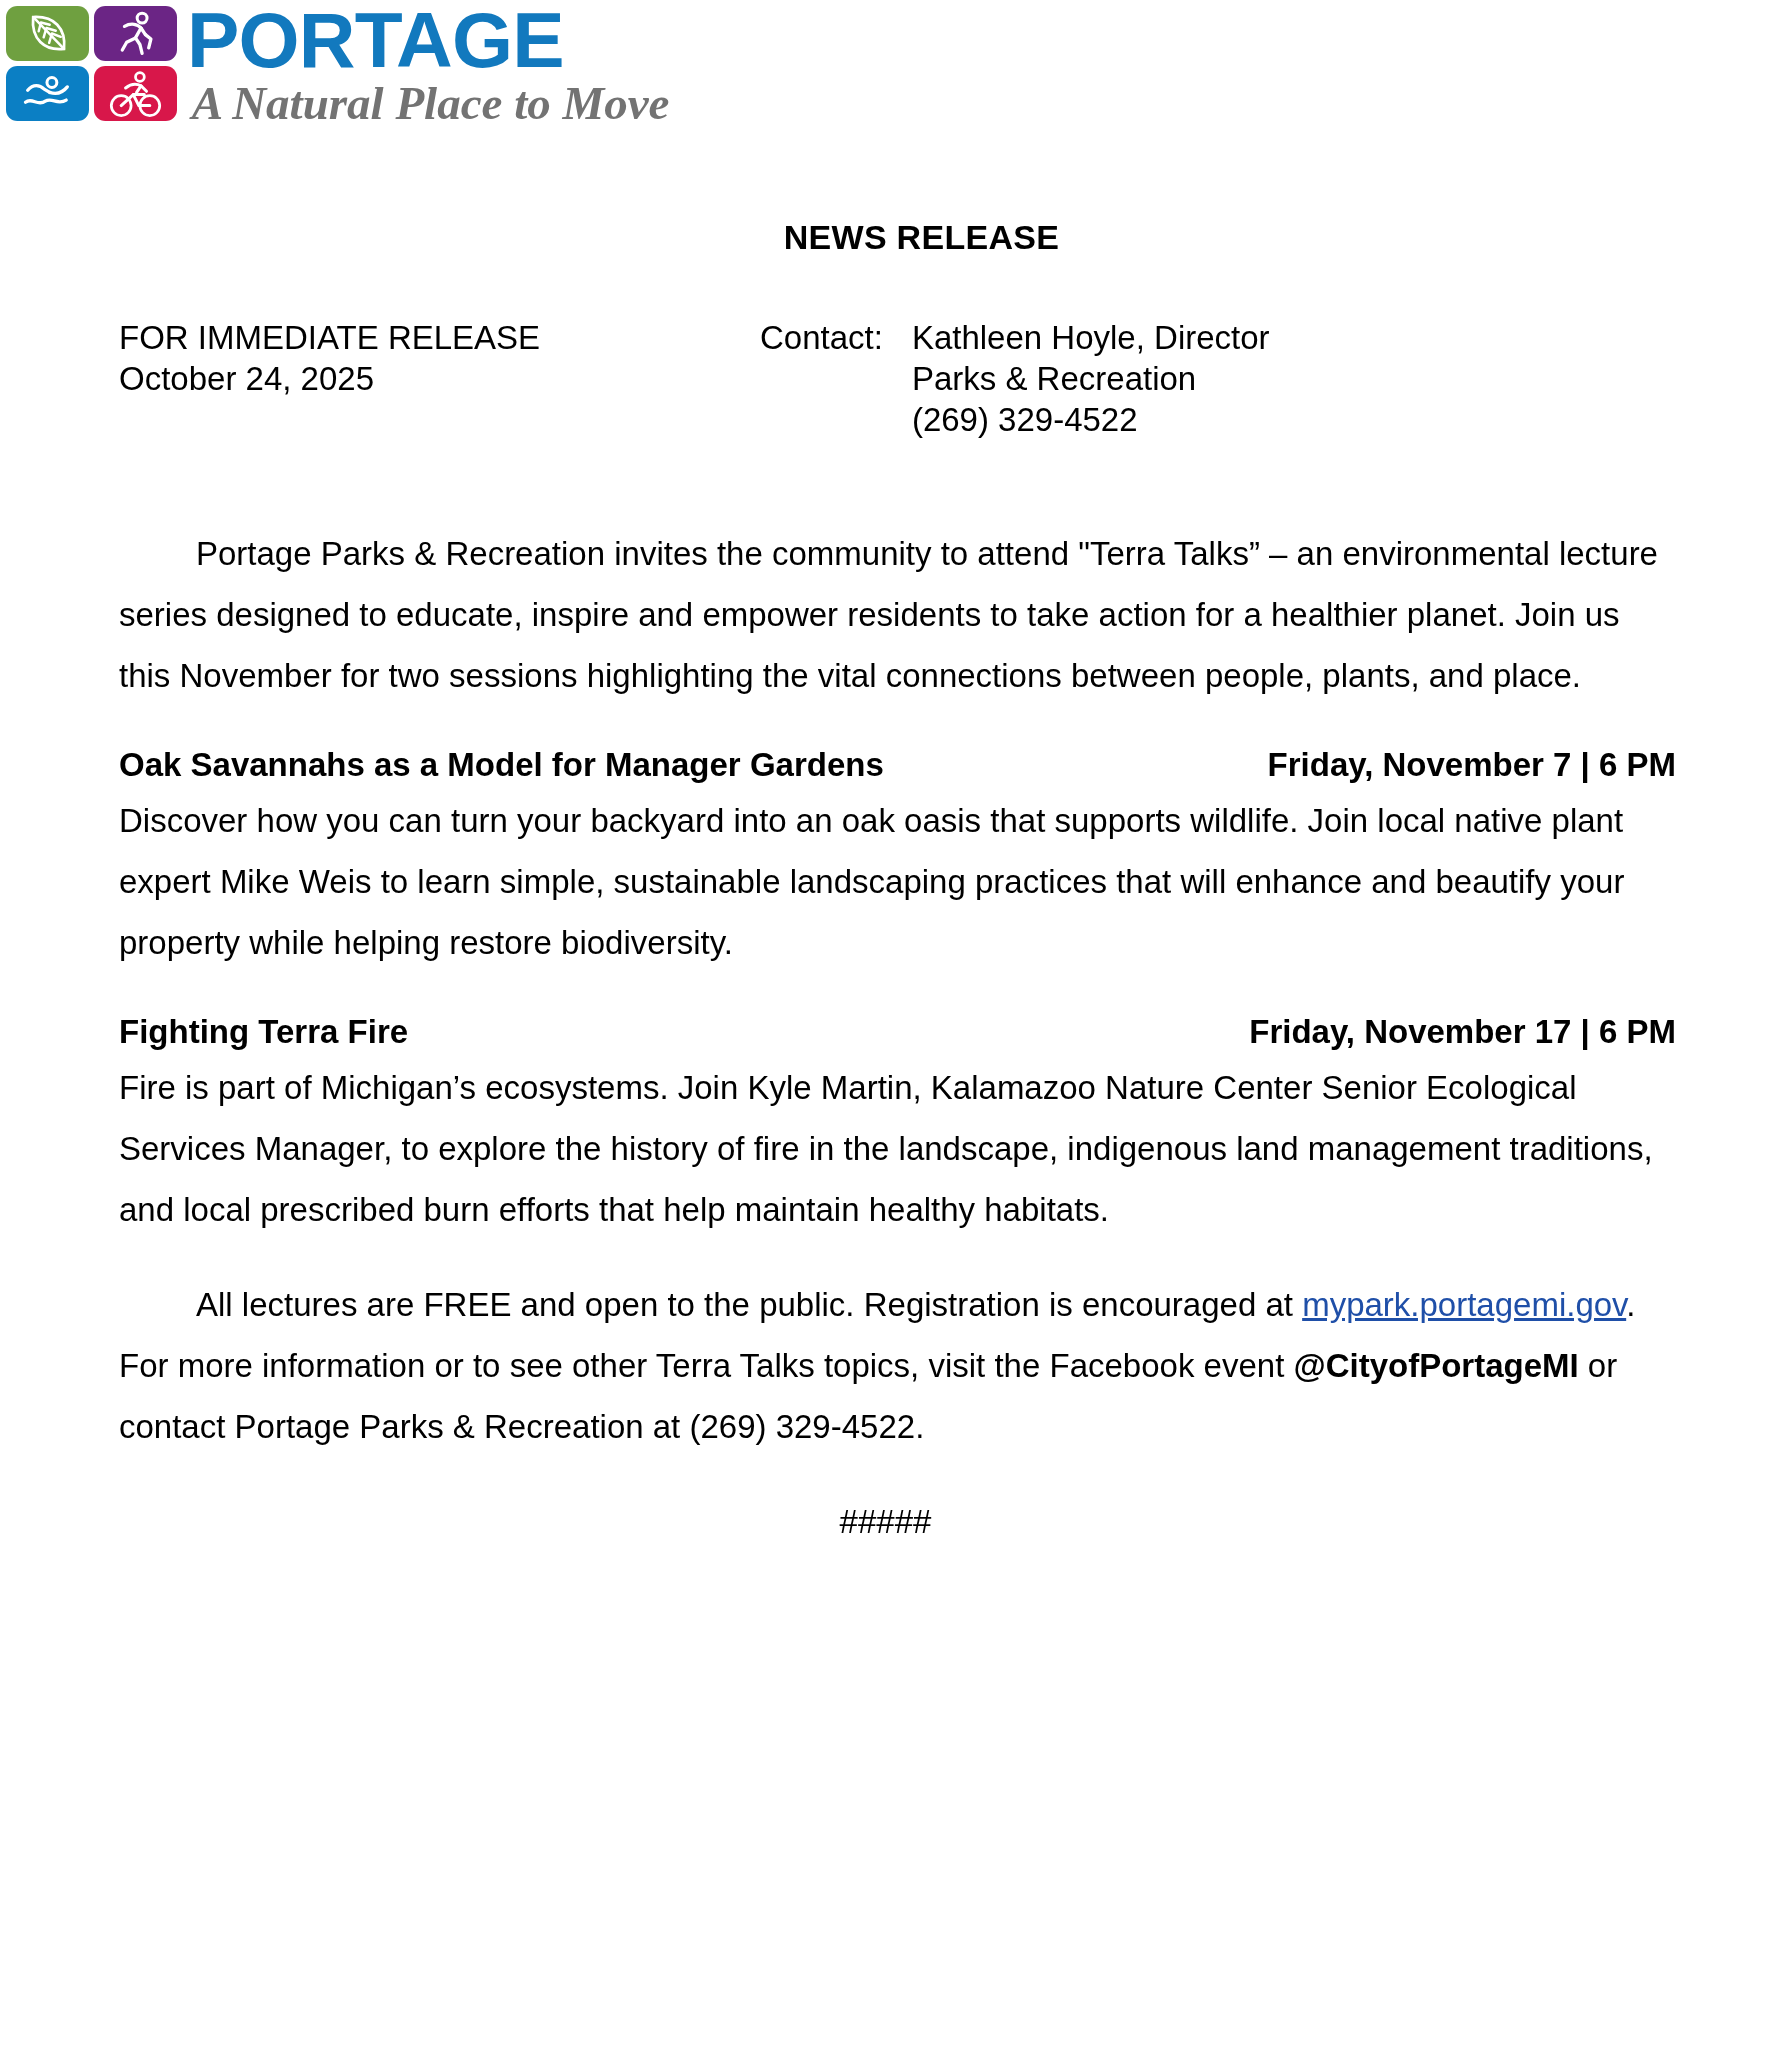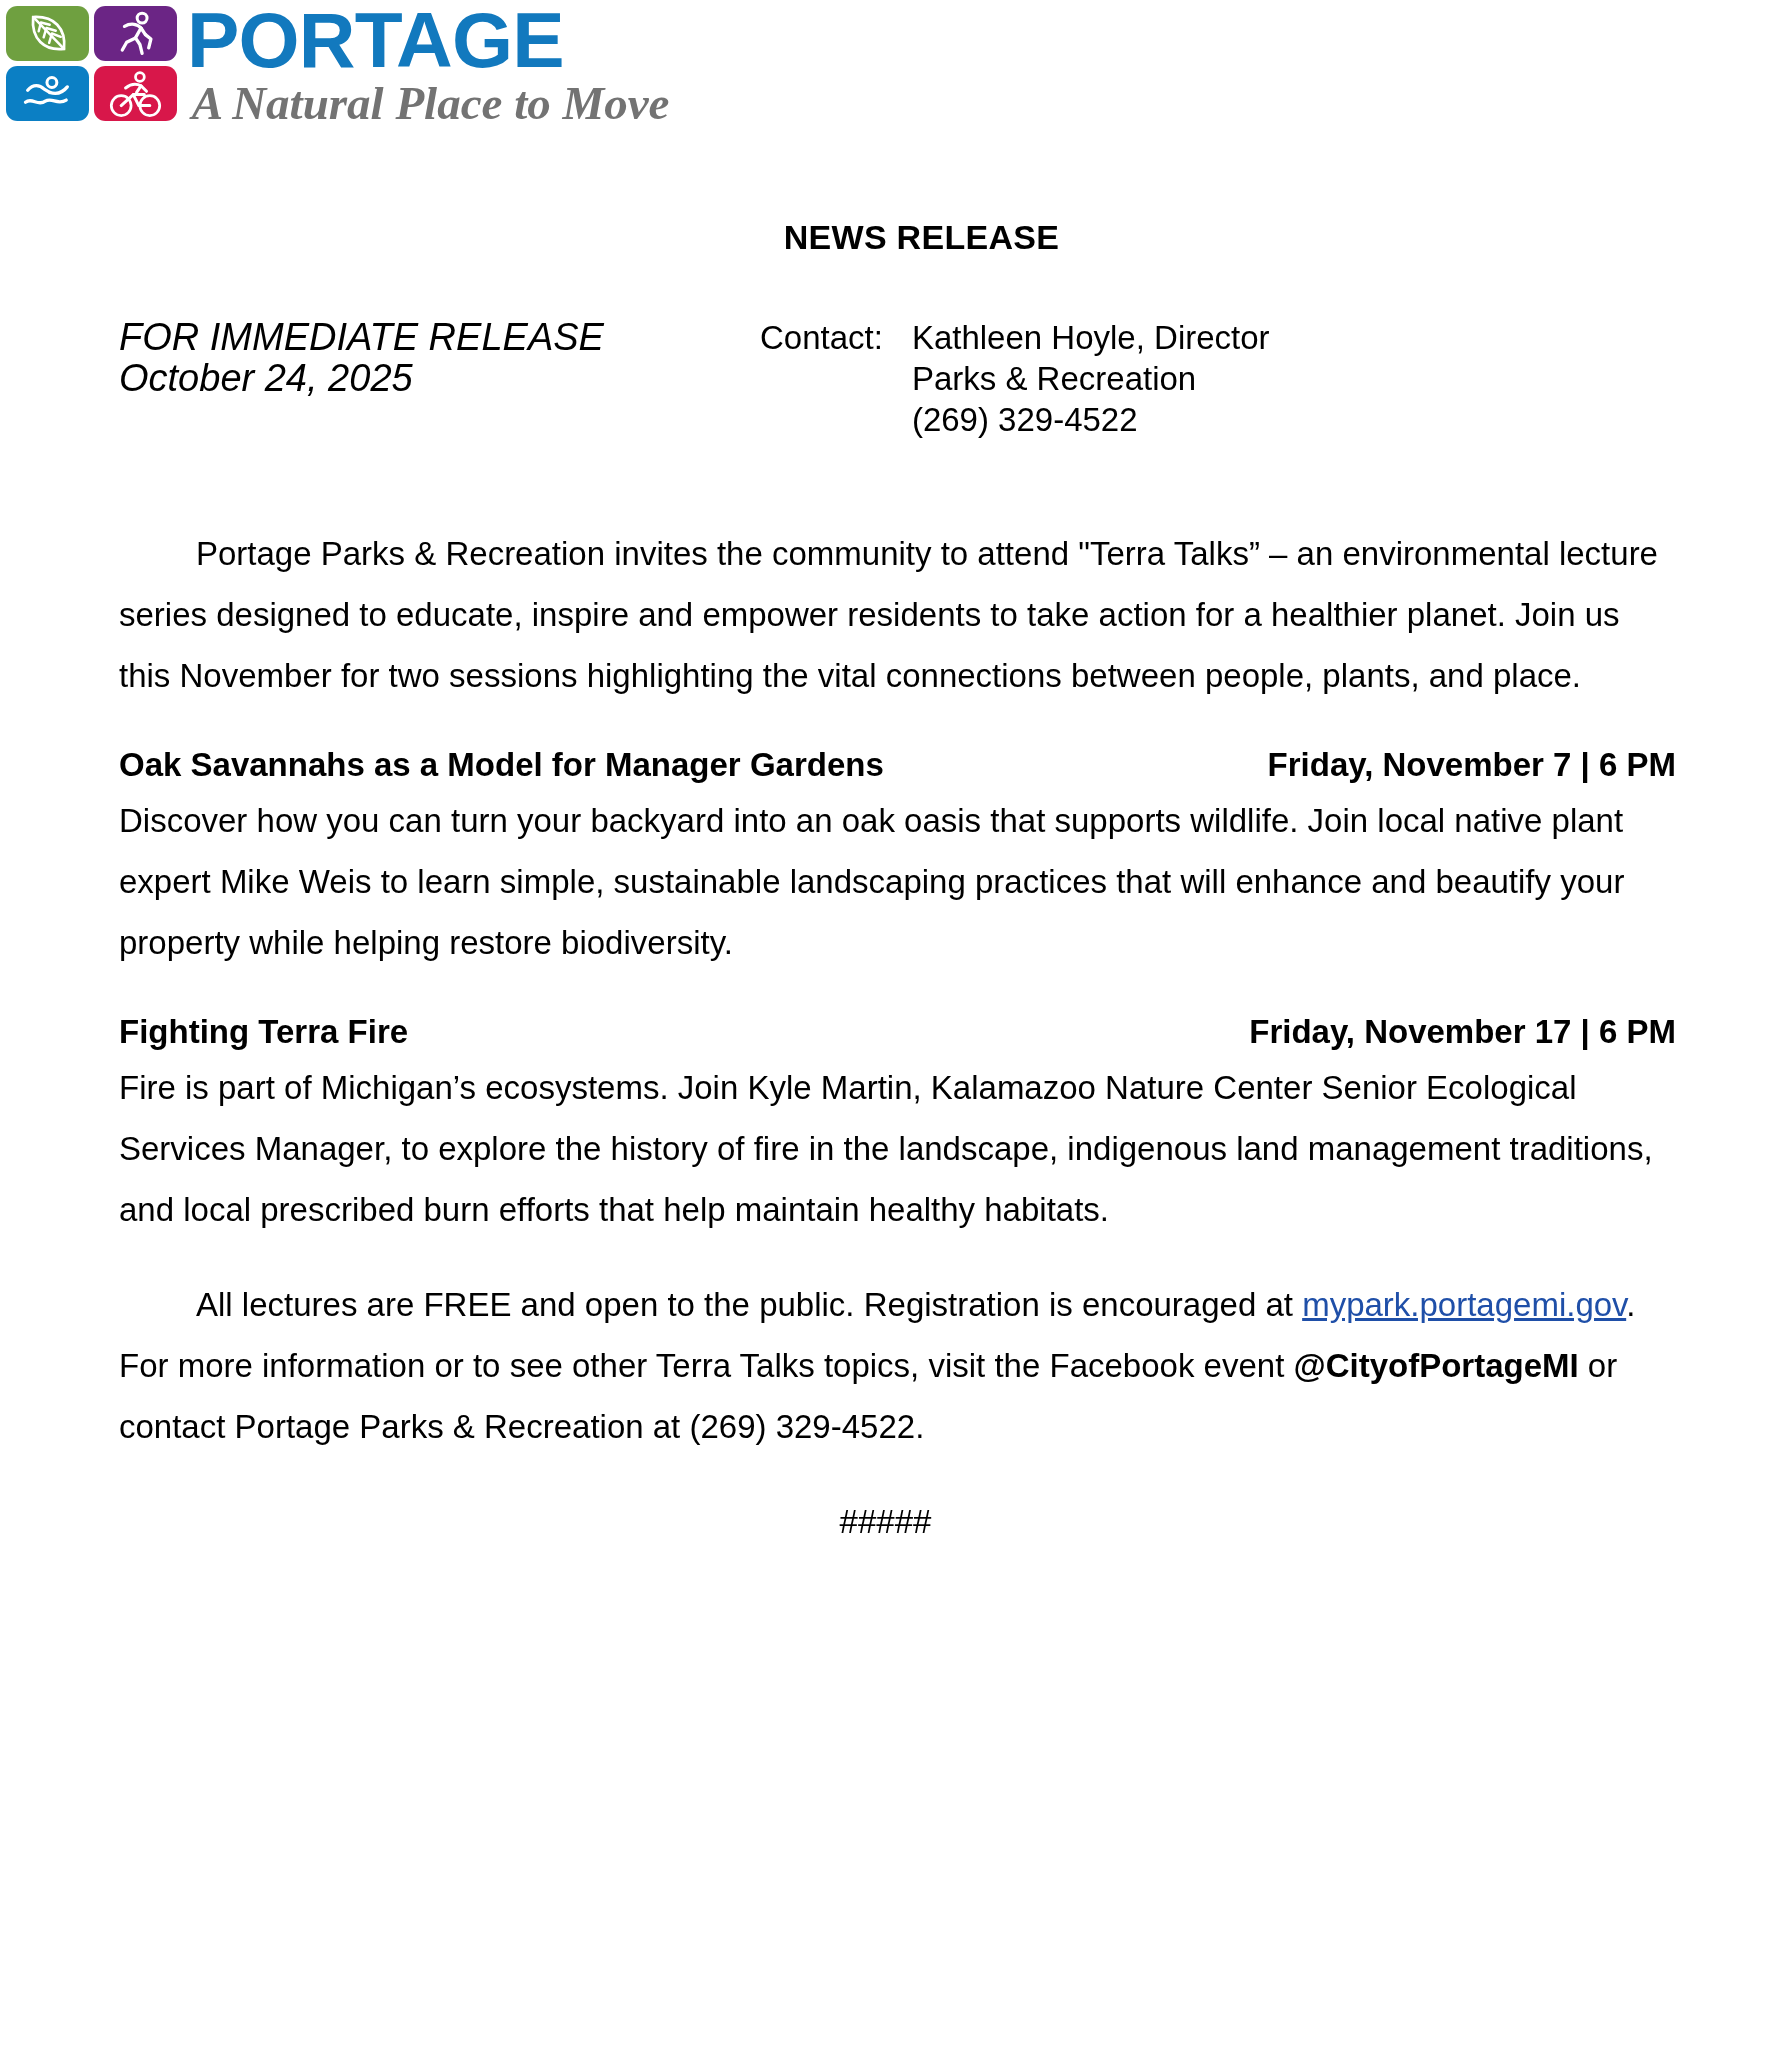--- a/index.html
+++ b/index.html
@@ -99,23 +99,22 @@
 
   .spacer-1 { height: 63px; }
 
   .release-row {
     display: flex;
     align-items: flex-start;
   }
   .release-left {
     width: 641px;
     flex: 0 0 641px;
-    font-size: 38px;
+    font-size: 33px;
     line-height: 41px;
-    font-style: italic;
   }
   .release-left div { white-space: nowrap; }
 
   .contact-wrap {
     display: flex;
     align-items: flex-start;
     font-size: 33px;
     line-height: 41px;
   }
   .contact-label {

